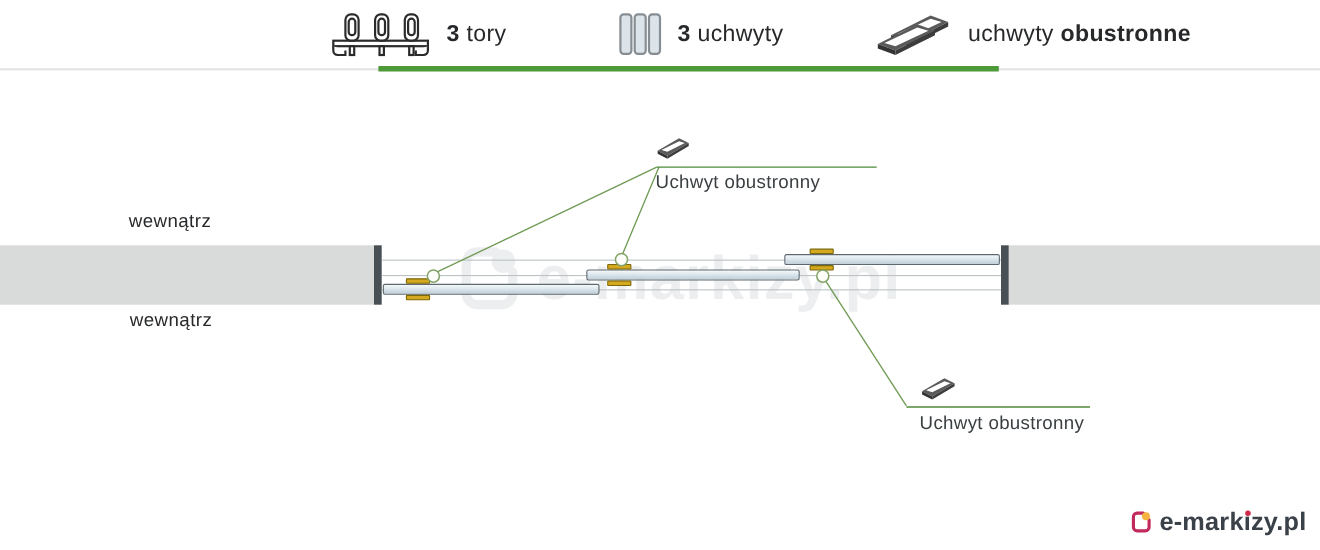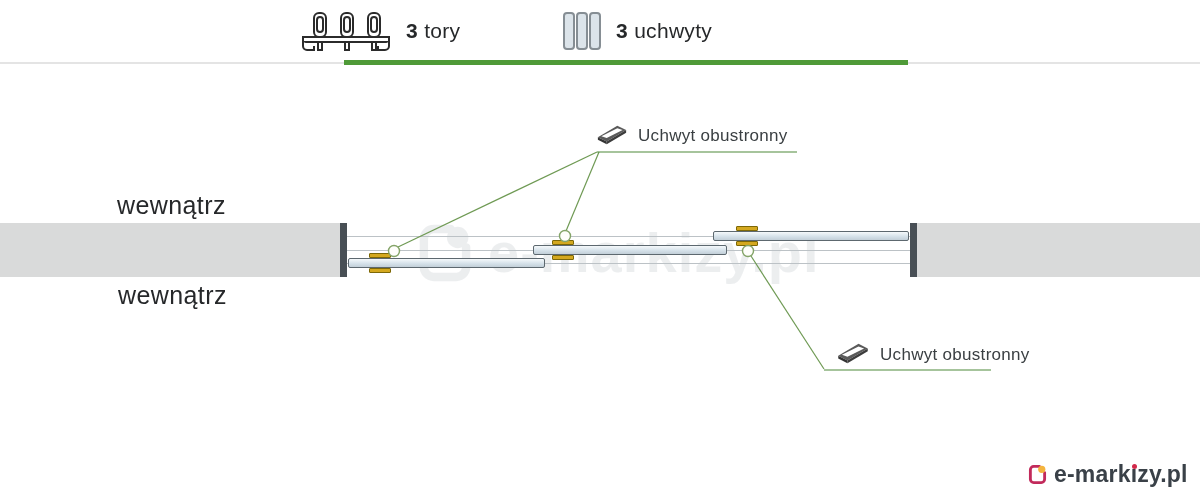--- a/index.html
+++ b/index.html
@@ -8,21 +8,21 @@
 
   
   .header { position:absolute; left:0; top:0; width:1200px; height:64px; background:#fff; border-bottom:2px solid #e4e4e4; }
   .accent-bar { position:absolute; left:344px; top:60px; width:564px; height:5px; background:#4f9a38; z-index:3; }
   .hdr-group { position:absolute; top:0; height:62px; display:flex; align-items:center; gap:14px; }
   .hdr-text { font-size:21px; color:#26282a; letter-spacing:.3px; white-space:nowrap; }
   .hdr-text b { font-weight:bold; }
   .g1 { left:300px;align-items:center; } .g2 { left:562px; } .g3 { left:794px; }
 
   
-  .side-label { position:absolute; font-size:25px; color:#26282a; letter-spacing:.4px; }
+  .side-label { position:absolute; font-size:17px; color:#26282a; letter-spacing:.4px; }
   .lbl-in  { left:117px; top:191px; }
   .lbl-out { left:118px; top:281px; }
 
   .wall { position:absolute; top:223px; height:54px; background:#d9dada; }
   .wall-left  { left:0; width:340px; }
   .wall-right { left:917px; width:283px; }
   .jamb { position:absolute; top:223px; width:7px; height:54px; background:#484f55; }
   .jamb-left  { left:340px; }
   .jamb-right { left:910px; }
 
@@ -35,21 +35,21 @@
   .p2 { left:533px; top:245px; width:194px; }
   .p3 { left:713px; top:231px; width:196px; }
 
   .handle-part { position:absolute; width:22px; height:5px; background:#d4a81f; border:1px solid #7d6807; border-radius:1px; }
   .h1a { left:369px; top:253px; } .h1b { left:369px; top:268px; }
   .h2a { left:552px; top:240px; } .h2b { left:552px; top:255px; }
   .h3a { left:736px; top:226px; } .h3b { left:736px; top:241px; }
 
   .overlay { position:absolute; left:0; top:0; width:1200px; height:500px; pointer-events:none; }
 
-  .callout { position:absolute; display:flex; align-items:flex-end; gap:10px; }
+  .callout { position:absolute; display:flex; align-items:flex-start; gap:10px;flex-direction:column; }
   .callout-top    { left:596px; top:123px; }
   .callout-bottom { left:836px; top:341px; }
   .callout-text { font-size:17px; color:#3a3f42; letter-spacing:.3px; white-space:nowrap; }
 
   
   .watermark { position:absolute; left:416px; top:220px; display:flex; align-items:center; gap:14px;
                opacity:.12; z-index:0; }
   .watermark-text { font-size:56px; font-weight:bold; color:#6d7a86; letter-spacing:1px; }
 
   
@@ -91,20 +91,35 @@
       <svg width="40" height="40" viewBox="0 0 40 40">
         <g stroke="#868e94" stroke-width="2" fill="#dce4ea">
           <rect x="2" y="2" width="10" height="36" rx="3"></rect>
           <rect x="15" y="2" width="10" height="36" rx="3"></rect>
           <rect x="28" y="2" width="10" height="36" rx="3"></rect>
         </g>
       </svg>
       <div class="hdr-text"><b>3</b>&nbsp;<span>uchwyty</span></div>
     </div>
 
+    <div class="hdr-group g3">
+      <svg width="72" height="42" viewBox="0 0 72 42">
+        <g>
+          <polygon points="16,22 52,4 68,10 32,28" fill="#5a5a5a"></polygon>
+          <polygon points="22,21 52,7 62,10 32,24" fill="#ffffff"></polygon>
+          <polygon points="16,22 32,28 32,32 16,26" fill="#333333"></polygon>
+          <polygon points="32,28 68,10 68,14 32,32" fill="#3c3c3c"></polygon>
+          <polygon points="4,30 40,12 56,18 20,36" fill="#5a5a5a"></polygon>
+          <polygon points="10,29 40,15 50,18 20,32" fill="#ffffff"></polygon>
+          <polygon points="4,30 20,36 20,40 4,34" fill="#333333"></polygon>
+          <polygon points="20,36 56,18 56,22 20,40" fill="#3c3c3c"></polygon>
+        </g>
+      </svg>
+      <div class="hdr-text"><span>uchwyty</span>&nbsp;<b>obustronne</b></div>
+    </div>
   </div>
   <div class="accent-bar"></div>
 
   <div class="watermark">
     <svg width="58" height="62" viewBox="0 0 20 22">
       <path d="M12,2.5 H6 a3.5,3.5 0 0 0 -3.5,3.5 v10 a3.5,3.5 0 0 0 3.5,3.5 h8 a3.5,3.5 0 0 0 3.5,-3.5 V9" stroke="#6d7a86" stroke-width="3" fill="none" stroke-linecap="round"></path>
       <circle cx="14.5" cy="5.5" r="3.8" fill="#6d7a86"></circle>
     </svg>
     <span class="watermark-text">e-markizy.pl</span>
   </div>

